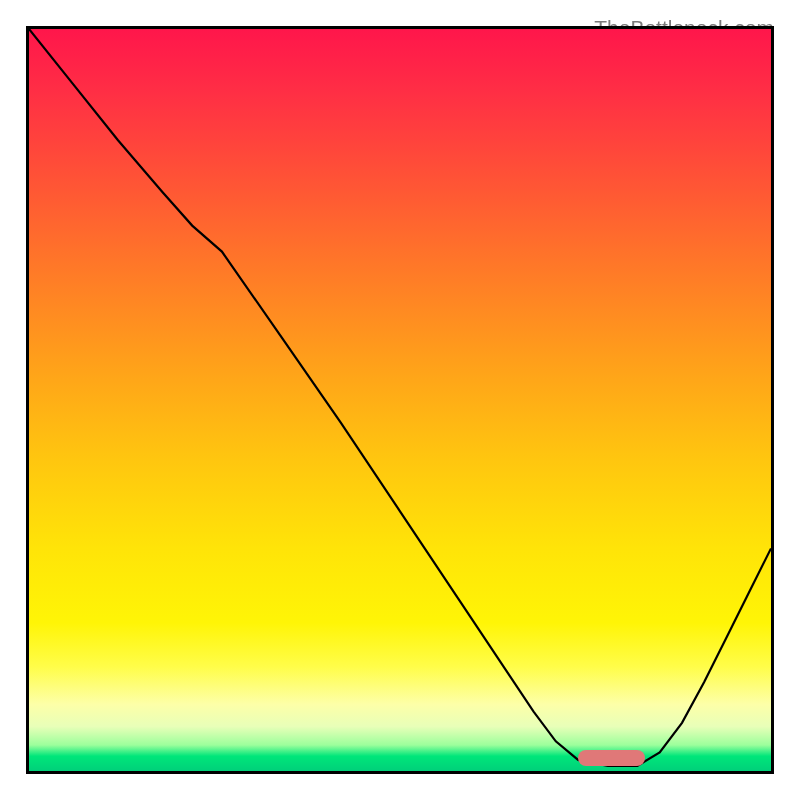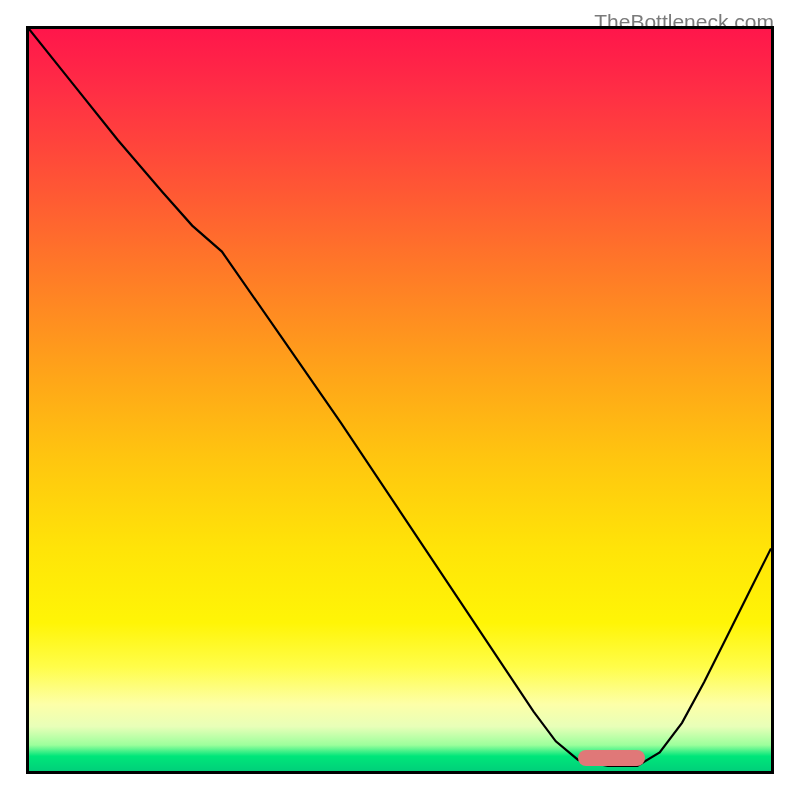--- a/index.html
+++ b/index.html
@@ -58,21 +58,21 @@
     pointer-events: none;
   }
   .marker {
     position: absolute;
     background: #e07878;
     border-radius: 8px;
     height: 16px;
   }
   .watermark {
     position: absolute;
-    top: 10px;
+    top: 16px;
     right: 26px;
     font-family: Arial, Helvetica, sans-serif;
     font-size: 21px;
     font-weight: 500;
     color: #7a7a7a;
     letter-spacing: 0px;
   }
 </style>
 </head>
 <body>

